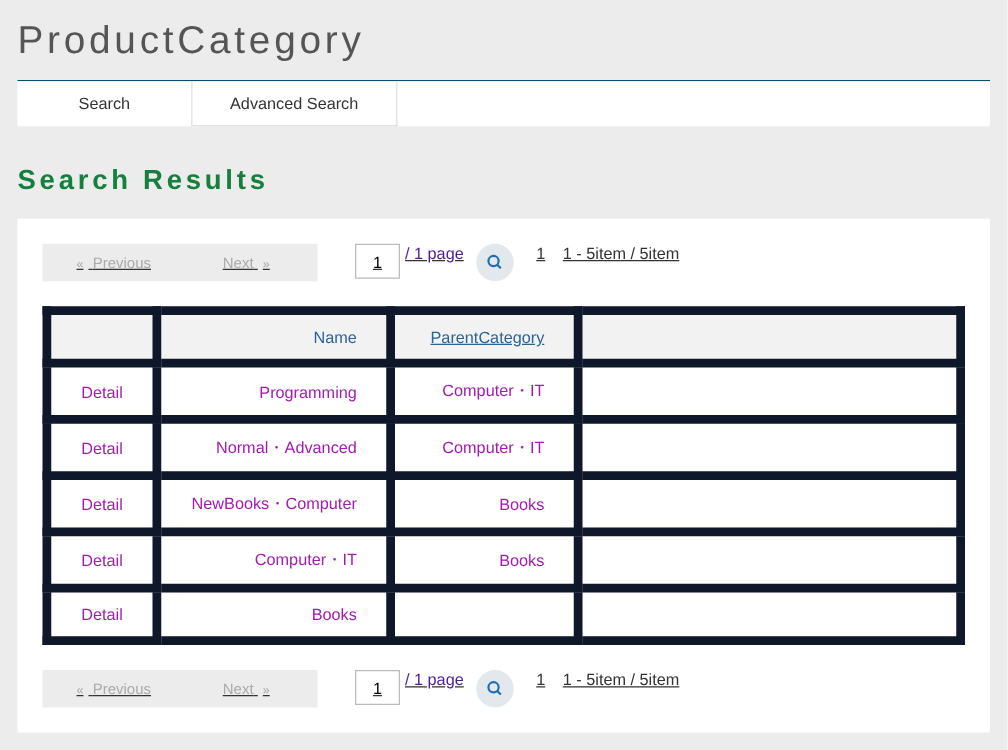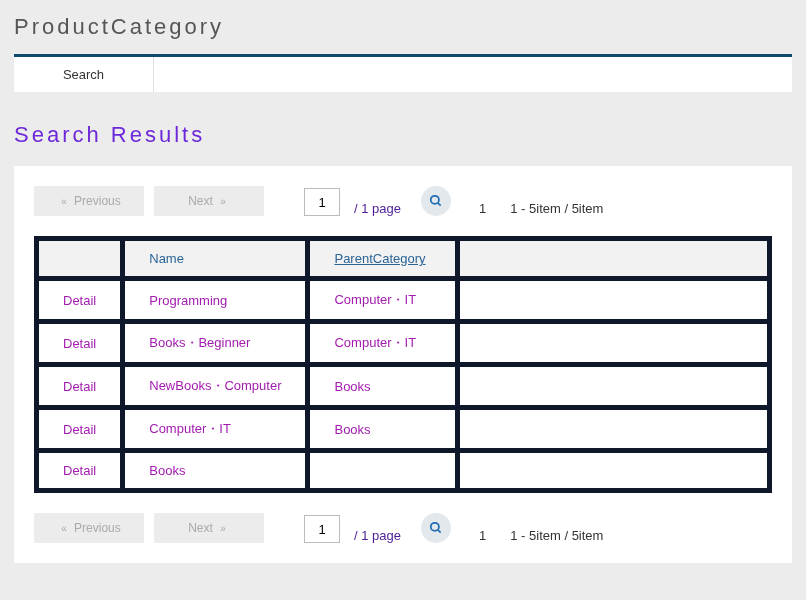--- a/index.html
+++ b/index.html
@@ -4,28 +4,28 @@
   <style>
     * { margin: 0; padding: 0; box-sizing: border-box; }
     body {
       font-family: 'Segoe UI', Tahoma, Geneva, sans-serif;
       background: #ececec;
       padding: 14px;
       color: #333;
       font-size: 13px;
     }
     .page-title {
-      font-size: 22px;
+      font-size: 31px;
       font-weight: 300;
       letter-spacing: 3px;
       color: #555;
       margin-bottom: 14px;
     }
     .tabs-container {
-      border-top: 3px solid #0c4a6e;
+      border-top: 1px solid #0c4a6e;
       background: #fff;
     }
     .tabs {
       display: flex;
       background: #fff;
     }
     .tab {
       padding: 10px 30px;
       text-align: center;
       font-size: 13px;
@@ -33,34 +33,34 @@
       cursor: pointer;
       border-right: 1px solid #e0e0e0;
       border-bottom: 1px solid #e0e0e0;
       min-width: 140px;
     }
     .tab.active {
       border-bottom: none;
     }
     .results-title {
       font-size: 22px;
-      font-weight: 400;
+      font-weight: 700;
       letter-spacing: 3px;
-      color: #6d28d9;
+      color: #15803d;
       margin: 30px 0 18px 0;
     }
     .results-panel {
       background: #fff;
       padding: 20px;
     }
     .pagination-bar {
       display: flex;
-      align-items: flex-end;
-      gap: 10px;
+      align-items: flex-start;
       margin-bottom: 20px;
+      text-decoration: underline;
     }
     .pagination-bar.bottom {
       margin-bottom: 0;
       margin-top: 20px;
     }
     .btn-page {
       background: #ececec;
       border: none;
       color: #aaa;
       padding: 8px 20px;
@@ -107,23 +107,23 @@
     }
     .item-range {
       margin-left: 14px;
       color: #333;
     }
     table {
       width: 100%;
       border-collapse: collapse;
     }
     th, td {
-      border: 5px solid #0f172a;
+      border: 7px solid #0f172a;
       padding: 10px 24px;
-      text-align: left;
+      text-align: right;
       font-size: 13px;
     }
     th {
       background: #f2f2f2;
       color: #2a6496;
       font-weight: normal;
       cursor: pointer;
     }
     th.action-col {
       width: 80px;
@@ -143,20 +143,21 @@
     }
   </style>
 </head>
 <body>
 
 <div class="page-title">ProductCategory</div>
 
 <div class="tabs-container">
   <div class="tabs">
     <div class="tab active">Search</div>
+    <div class="tab">Advanced Search</div>
   </div>
 </div>
 
 <div class="results-title">Search Results</div>
 
 <div class="results-panel">
 
   <div class="pagination-bar">
     <button class="btn-page">
       <span class="arrow">«</span>
@@ -189,21 +190,21 @@
     </thead>
     <tbody>
       <tr>
         <td><span class="detail-link">Detail</span></td>
         <td class="cell-text">Programming</td>
         <td class="cell-text">Computer・IT</td>
         <td></td>
       </tr>
       <tr>
         <td><span class="detail-link">Detail</span></td>
-        <td class="cell-text">Books・Beginner</td>
+        <td class="cell-text">Normal・Advanced</td>
         <td class="cell-text">Computer・IT</td>
         <td></td>
       </tr>
       <tr>
         <td><span class="detail-link">Detail</span></td>
         <td class="cell-text">NewBooks・Computer</td>
         <td class="cell-text">Books</td>
         <td></td>
       </tr>
       <tr>

